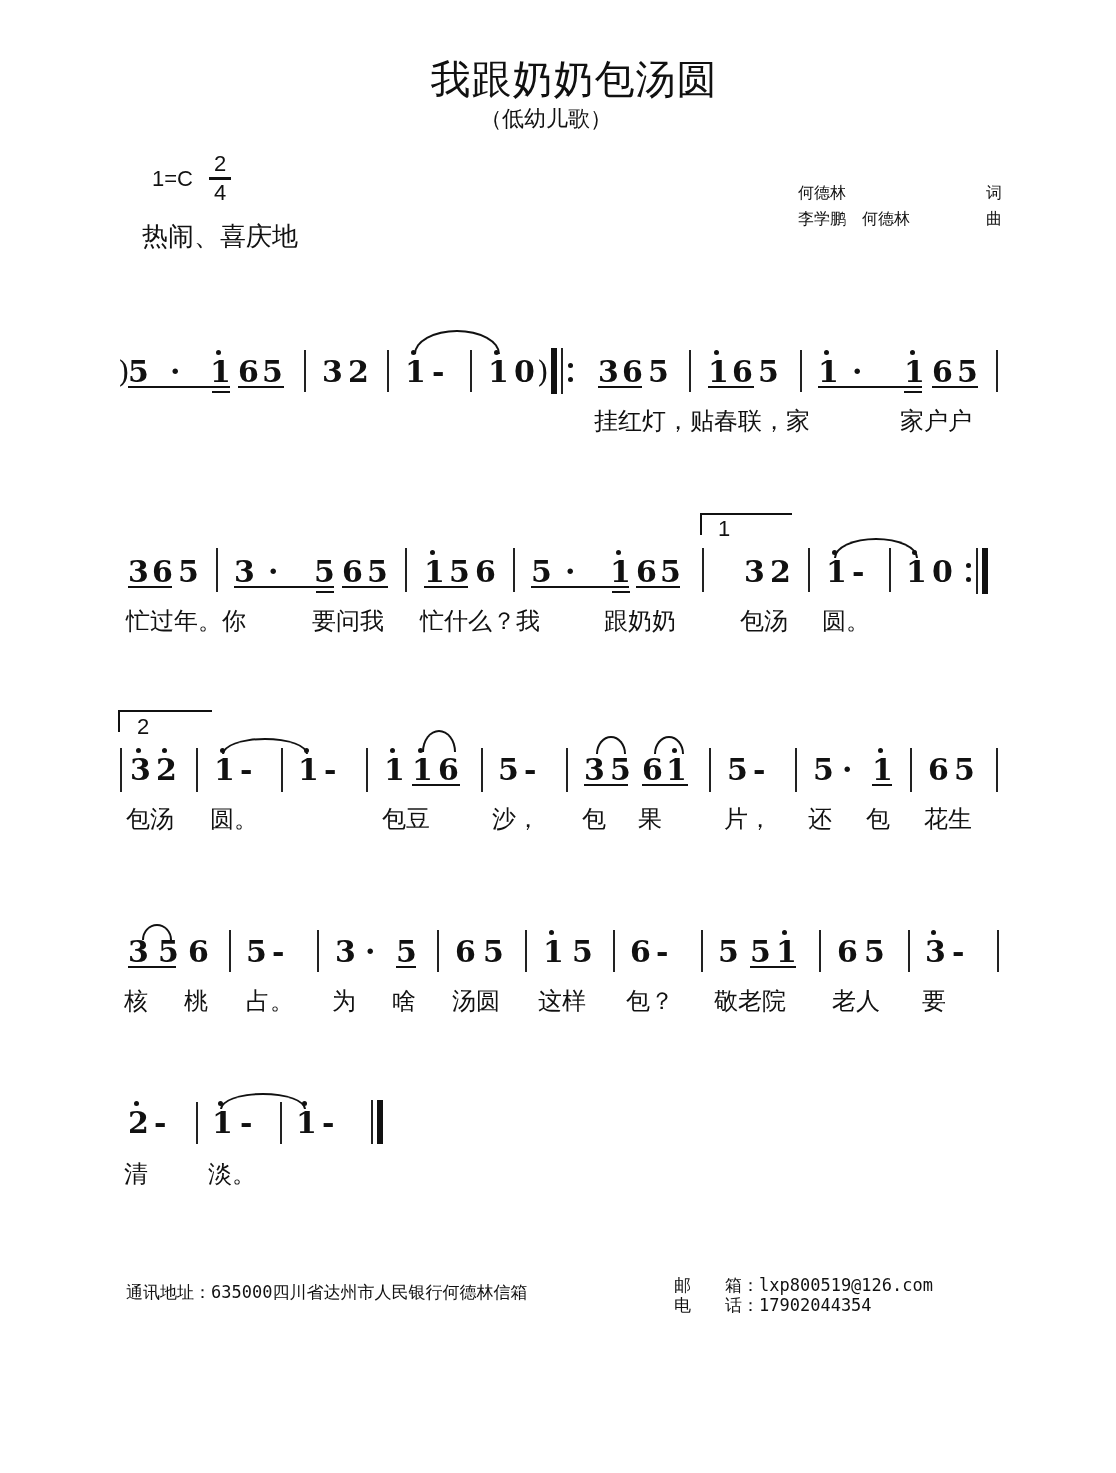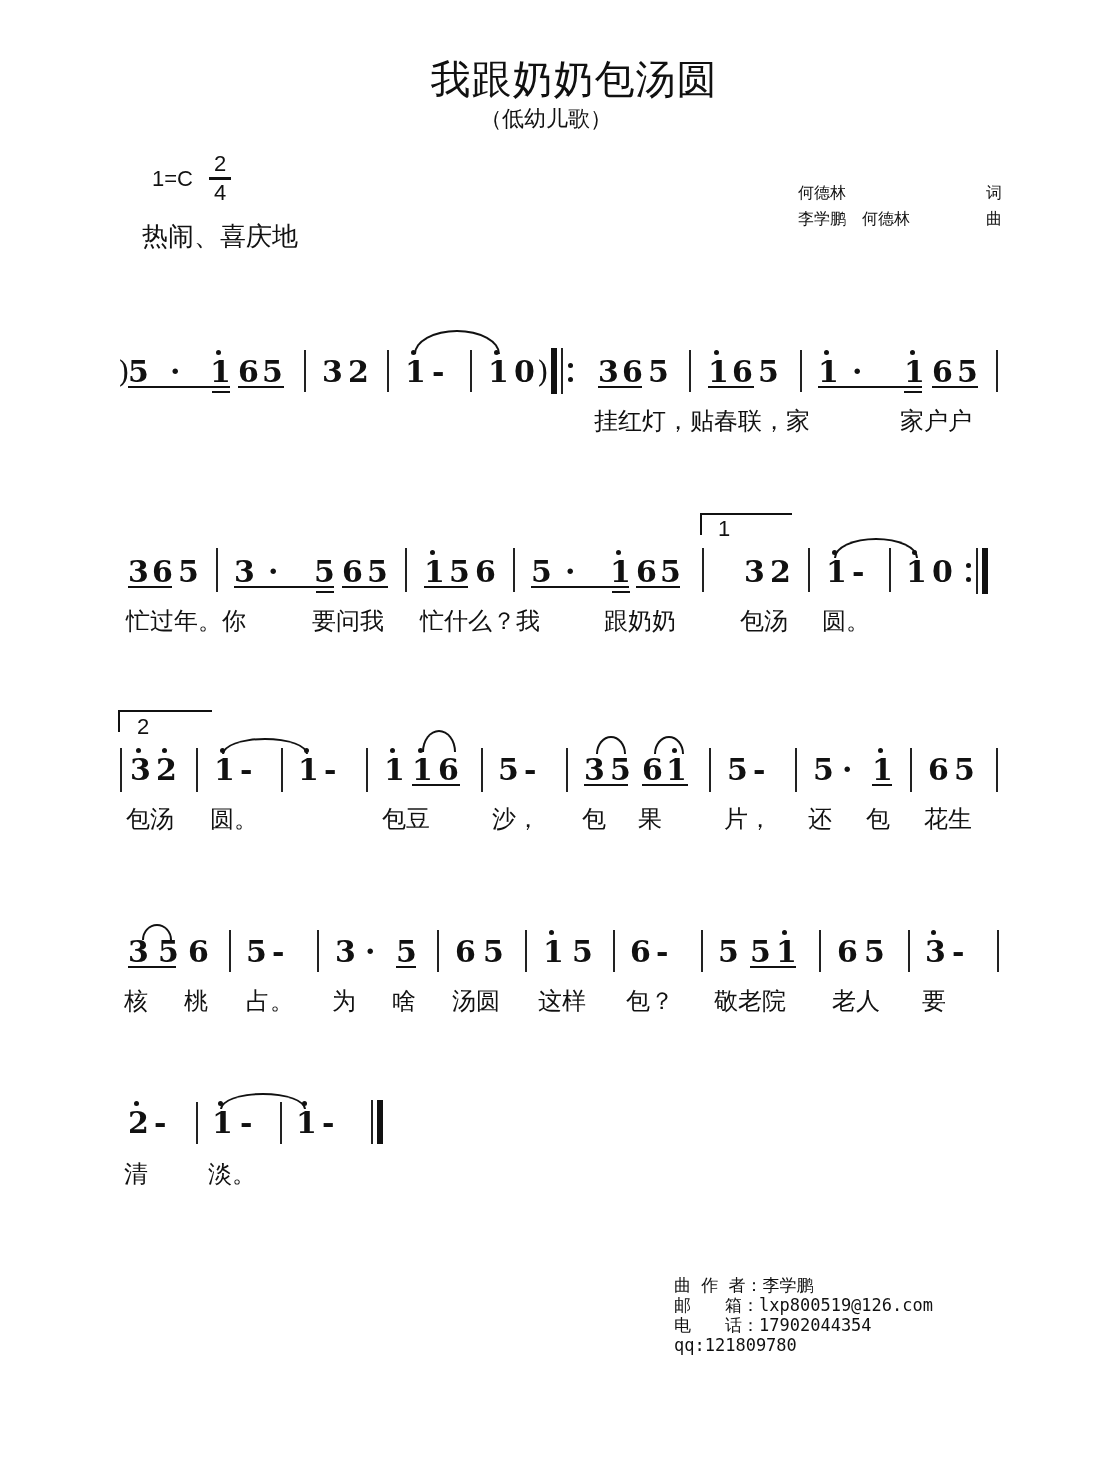--- a/index.html
+++ b/index.html
@@ -285,19 +285,18 @@
   <span class="dot" style="left:302px;top:1101px;"></span>
   <span class="n" style="left:322px;top:1108px;">-</span>
   <span class="bl" style="left:371px;top:1100px;height:44px;"></span>
   <span class="bl" style="left:377px;top:1100px;height:44px;width:6px;background:#111;"></span>
 
   <span class="lyr" style="left:124px;top:1158px;">清</span>
   <span class="lyr" style="left:208px;top:1158px;">淡。</span>
 </div>
 
 <div class="abs foot" style="left:110px;top:1282px;">
+  <div>通讯地址：635000四川省达州市人民银行何德林信箱</div>
 </div>
 <div class="abs foot" style="left:658px;top:1275px;">
-  <div>曲 作 者：李学鹏</div>
   <div>邮　　箱：lxp800519@126.com</div>
   <div>电　　话：17902044354</div>
-  <div>qq:121809780</div>
 </div>
 
 </body></html>

